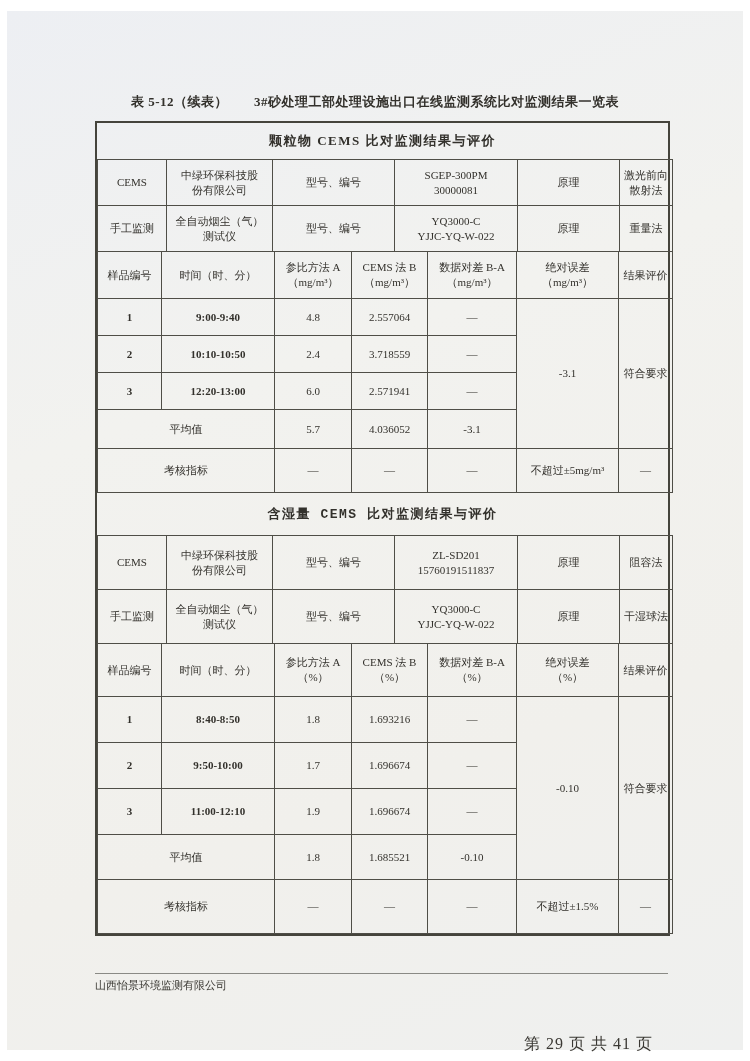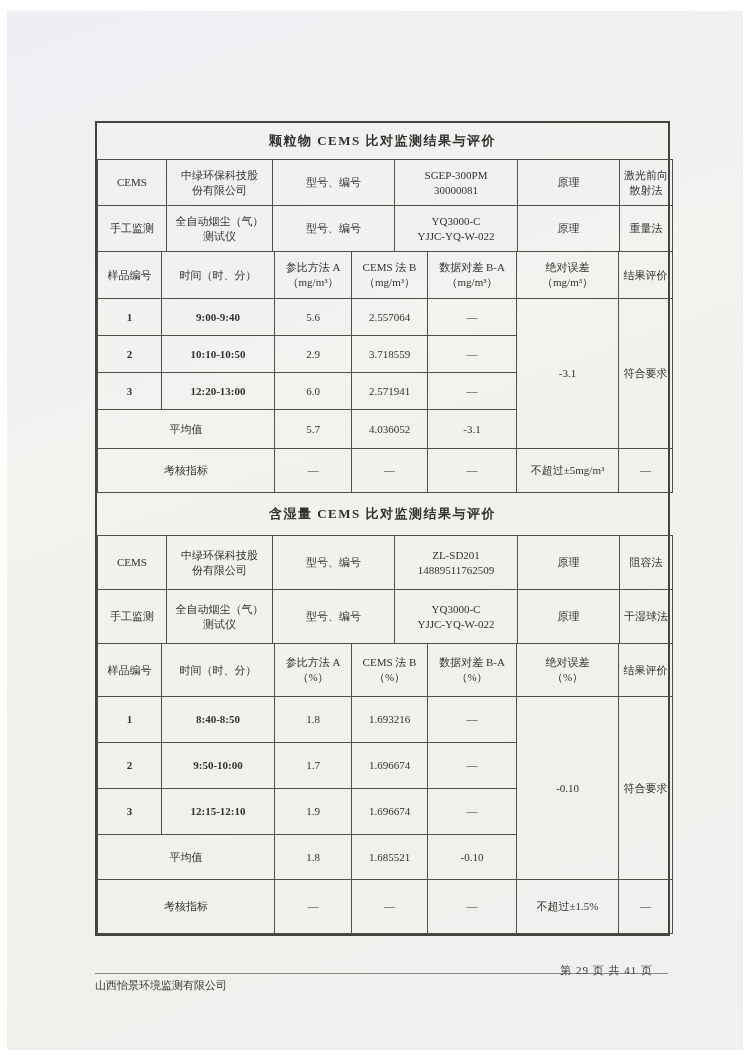--- a/index.html
+++ b/index.html
@@ -9,49 +9,52 @@
     background:linear-gradient(160deg,#edeff3 0%,#f2f2ef 35%,#f1f0ec 70%,#eff0ef 100%); }
   .caption { position:absolute; left:0; top:82px; width:100%; text-align:center;
     font-size:13px; font-weight:bold; letter-spacing:0.5px; }
   .caption .prefix { margin-right:26px; }
   .tbl-wrap { position:absolute; left:88px; top:110px; width:575px;
     border:2px solid #45443c; background:transparent; }
   .section-title { text-align:center; font-weight:bold; font-size:13px;
     letter-spacing:1.5px; border-bottom:1px solid #4f4e47; display:flex;
     align-items:center; justify-content:center; }
   .st1 { height:37px; }
-  .st2 { height:43px; }
+  .st2 { height:43px;font-family:Liberation Mono, monospace; }
   table { width:100%; border-collapse:collapse; table-layout:fixed; margin-top:-1px; }
   td, th { border:1px solid #4f4e47; text-align:center; vertical-align:middle;
     font-size:11px; font-weight:normal; padding:1px 2px; line-height:1.35; }
   .pre { white-space:pre-line; }
   .bold { font-weight:bold; }
   
   .e1 td { height:46px; }
   .d1 tr.hd th { height:47px; }
   .d1 tr.dr td { height:37px; }
   .d1 tr.avg td { height:39px; }
   .d1 tr.ass td { height:44px; }
   
   .e2 td { height:54px; }
   .d2 tr.hd th { height:53px; }
   .d2 tr.dr td { height:46px; }
   .d2 tr.avg td { height:45px; }
   .d2 tr.ass td { height:54px; }
   .footer-line { position:absolute; left:88px; top:962px; width:573px;
     border-top:1.5px solid #8a8a85; }
   .footer-left { position:absolute; left:88px; top:967px; font-size:11px; color:#3a3833; }
-  .footer-right { position:absolute; right:90px; top:952px; font-size:11px; color:#3a3833;
+  .footer-right { position:absolute; right:90px; top:1023px; font-size:16px; color:#3a3833;
     letter-spacing:1px; }
 </style>
 </head>
 <body>
 
 <div class="sheet">
 
+  <div class="caption">
+    <span class="prefix">表 5-12（续表）</span><span>3#砂处理工部处理设施出口在线监测系统比对监测结果一览表</span>
+  </div>
 
   <div class="tbl-wrap">
 
     <div class="section-title st1">颗粒物 CEMS 比对监测结果与评价</div>
 
     <table class="e1">
       <colgroup>
           <col style="width:69px">
           <col style="width:106px">
           <col style="width:122px">
@@ -104,30 +107,30 @@
 （mg/m³）</th>
         <th class="pre">数据对差 B-A
 （mg/m³）</th>
         <th class="pre">绝对误差
 （mg/m³）</th>
         <th>结果评价</th>
       </tr>
       <tr class="dr">
         <td class="bold">1</td>
         <td class="bold">9:00-9:40</td>
-        <td>5.6</td>
+        <td>4.8</td>
         <td>2.557064</td>
         <td>—</td>
         <td rowspan="4">-3.1</td>
         <td rowspan="4">符合要求</td>
       </tr>
       <tr class="dr">
         <td class="bold">2</td>
         <td class="bold">10:10-10:50</td>
-        <td>2.9</td>
+        <td>2.4</td>
         <td>3.718559</td>
         <td>—</td>
       </tr>
       <tr class="dr">
         <td class="bold">3</td>
         <td class="bold">12:20-13:00</td>
         <td>6.0</td>
         <td>2.571941</td>
         <td>—</td>
       </tr>
@@ -159,21 +162,21 @@
           <col style="width:102px">
           <col style="width:53px">
         </colgroup>
       <tbody>
           <tr>
         <td>CEMS</td>
         <td class="pre">中绿环保科技股
 份有限公司</td>
         <td>型号、编号</td>
         <td class="pre">ZL-SD201
-14889511762509</td>
+15760191511837</td>
         <td>原理</td>
         <td class="pre">阻容法</td>
       </tr>
       <tr>
         <td>手工监测</td>
         <td class="pre">全自动烟尘（气）
 测试仪</td>
         <td>型号、编号</td>
         <td class="pre">YQ3000-C
 YJJC-YQ-W-022</td>
@@ -218,21 +221,21 @@
       </tr>
       <tr class="dr">
         <td class="bold">2</td>
         <td class="bold">9:50-10:00</td>
         <td>1.7</td>
         <td>1.696674</td>
         <td>—</td>
       </tr>
       <tr class="dr">
         <td class="bold">3</td>
-        <td class="bold">12:15-12:10</td>
+        <td class="bold">11:00-12:10</td>
         <td>1.9</td>
         <td>1.696674</td>
         <td>—</td>
       </tr>
       <tr class="avg">
         <td colspan="2">平均值</td>
         <td>1.8</td>
         <td>1.685521</td>
         <td>-0.10</td>
       </tr>

